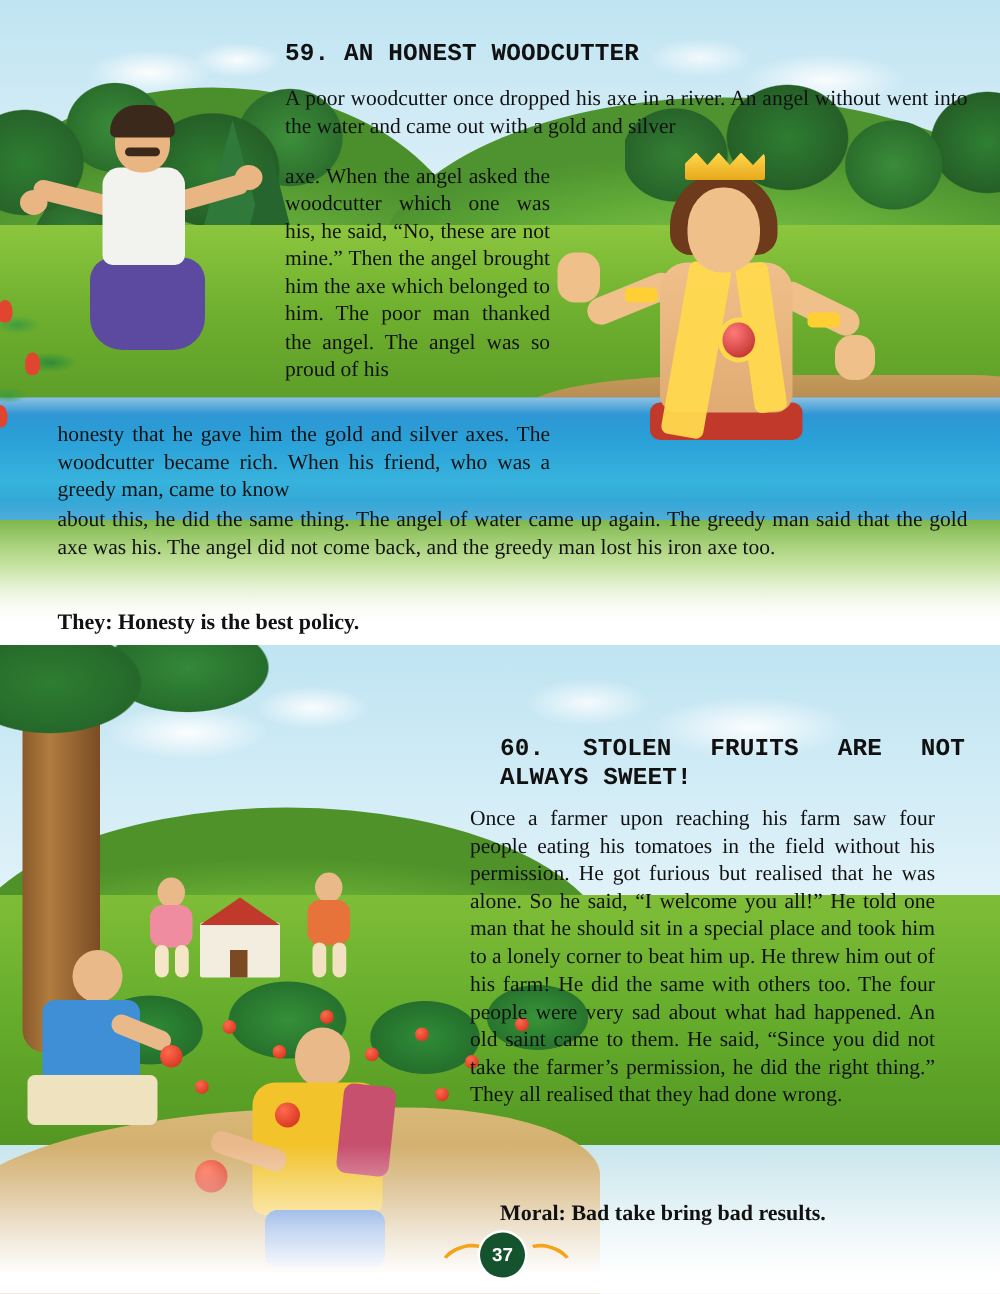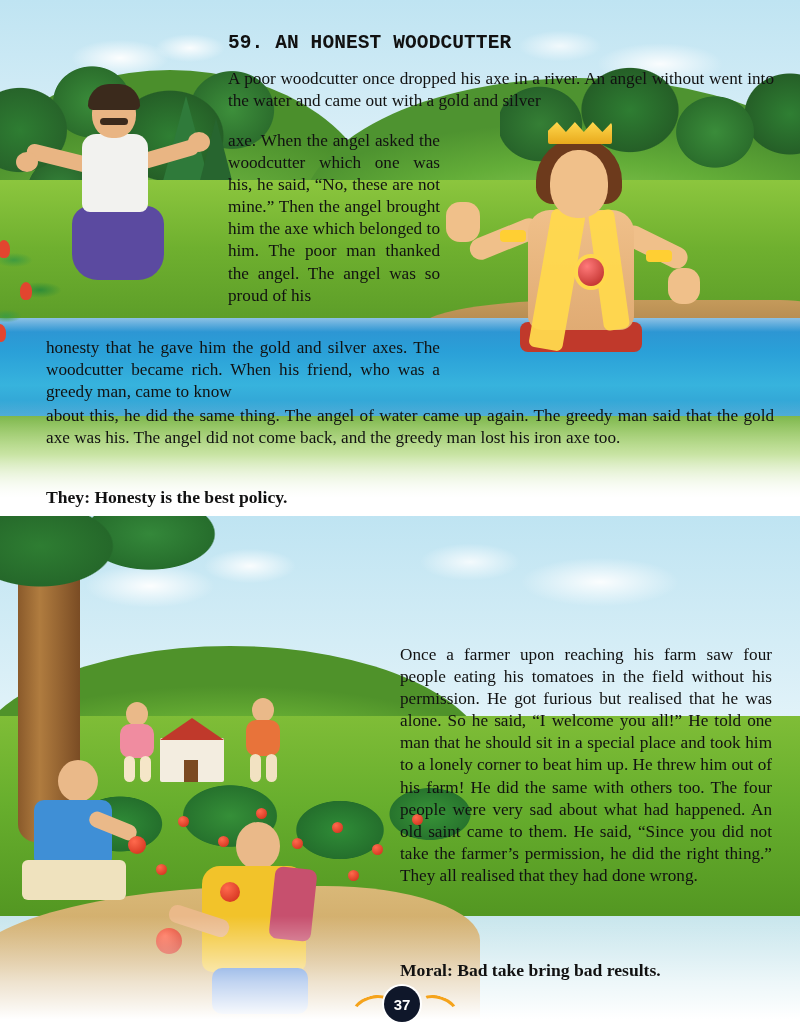--- a/index.html
+++ b/index.html
@@ -266,30 +266,30 @@
   
   .s1-title { position:absolute; left:228px; top:32px; width:546px; }
   .s1-p-narrow { position:absolute; left:228px; top:68px; width:546px; }
   .s1-p-col { position:absolute; left:228px; top:130px; width:212px; }
   .s1-p-mid { position:absolute; left:46px; top:337px; width:394px; }
   .s1-p-wide { position:absolute; left:46px; top:405px; width:728px; }
   .s1-moral { position:absolute; left:46px; top:481px; width:600px; }
 
   
   .s2-title { position:absolute; left:400px; top:72px; width:372px; }
-  .s2-body { position:absolute; left:400px; top:128px; width:372px; }
+  .s2-body { position:absolute; left:376px; top:128px; width:372px; }
   .s2-moral { position:absolute; left:400px; top:438px; width:372px; }
 
   
   .page-num {
     position:absolute; left:352px; top:986px; width:100px; height:34px;
   }
   .pn-circle {
     position:absolute; left:32px; top:0; width:36px; height:36px; border-radius:50%;
-    background:#0f172a; color:#fff; font-family:"Liberation Sans", sans-serif;
+    background:#14532d; color:#fff; font-family:"Liberation Sans", sans-serif;
     font-weight:bold; font-size:15px; display:flex; align-items:center; justify-content:center;
     box-shadow: 0 0 0 2px #fff;
   }
   .pn-swirl-l, .pn-swirl-r {
     position:absolute; top:10px; width:34px; height:18px;
     border:3px solid #f5a31b; border-radius:50%;
     border-color:#f5a31b transparent transparent transparent;
   }
   .pn-swirl-l { left:0; transform: rotate(-18deg); }
   .pn-swirl-r { left:66px; transform: rotate(18deg) scaleX(-1); }
@@ -432,20 +432,23 @@
       <div class="p-body" style="left:20px; top:44px; width:104px; height:106px; background:#f2c32a; border-radius:18px 18px 10px 10px;"></div>
       <div class="p-body" style="left:90px; top:46px; width:42px; height:72px; background:#c7506e; border-radius:8px; transform:rotate(6deg);"></div>
       <div class="p-leg" style="left:30px; top:146px; width:96px; height:46px; background:#2f6fd0; border-radius:10px;"></div>
       <div class="p-arm" style="left:-14px; top:90px; width:62px; height:18px; transform:rotate(18deg);"></div>
       <span class="tomato" style="left:-26px; top:106px; width:26px; height:26px;"></span>
       <span class="tomato" style="left:38px; top:60px; width:20px; height:20px;"></span>
     </div>
 
     <div class="bottomwhite2"></div>
 
+    <div class="text-block s2-title">
+      <h1 class="story-title">60. STOLEN FRUITS ARE NOT ALWAYS SWEET!</h1>
+    </div>
 
     <div class="text-block s2-body">
       <p class="body-text">Once a farmer upon reaching his farm saw four people eating his tomatoes in the field without his permission. He got furious but realised that he was alone. So he said, “I welcome you all!” He told one man that he should sit in a special place and took him to a lonely corner to beat him up. He threw him out of his farm! He did the same with others too. The four people were very sad about what had happened. An old saint came to them. He said, “Since you did not take the farmer’s permission, he did the right thing.” They all realised that they had done wrong.</p>
     </div>
 
     <div class="text-block s2-moral">
       <p class="moral">Moral: Bad take bring bad results.</p>
     </div>
   </section>
 

